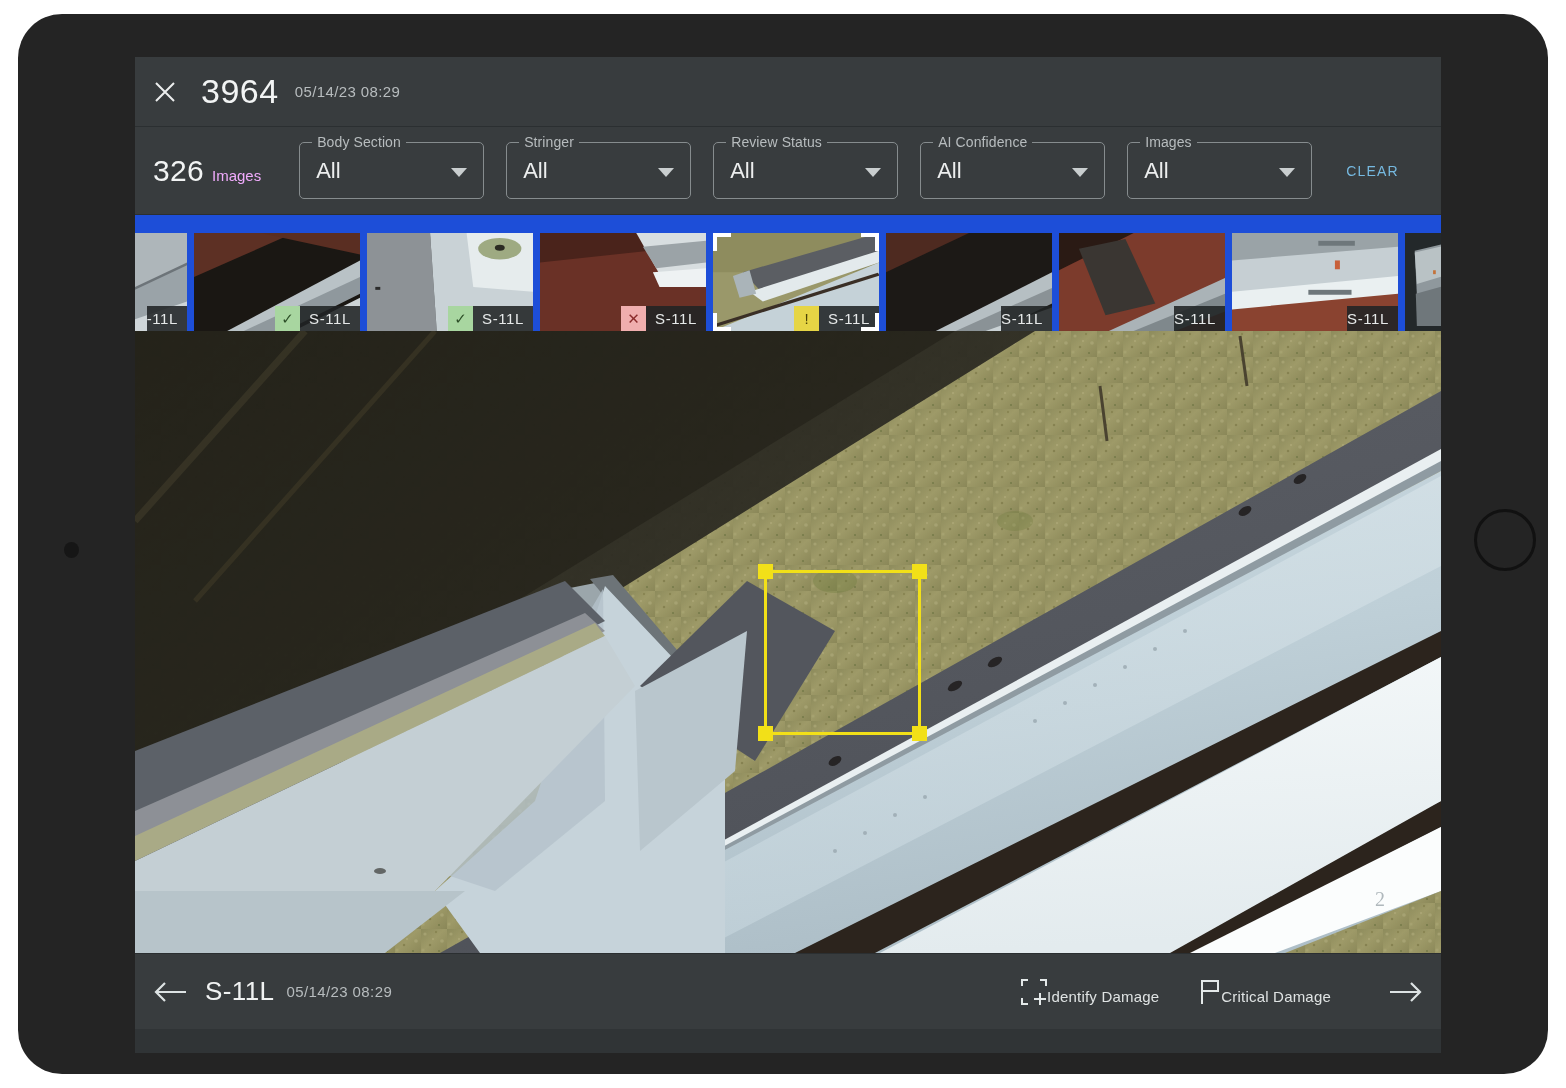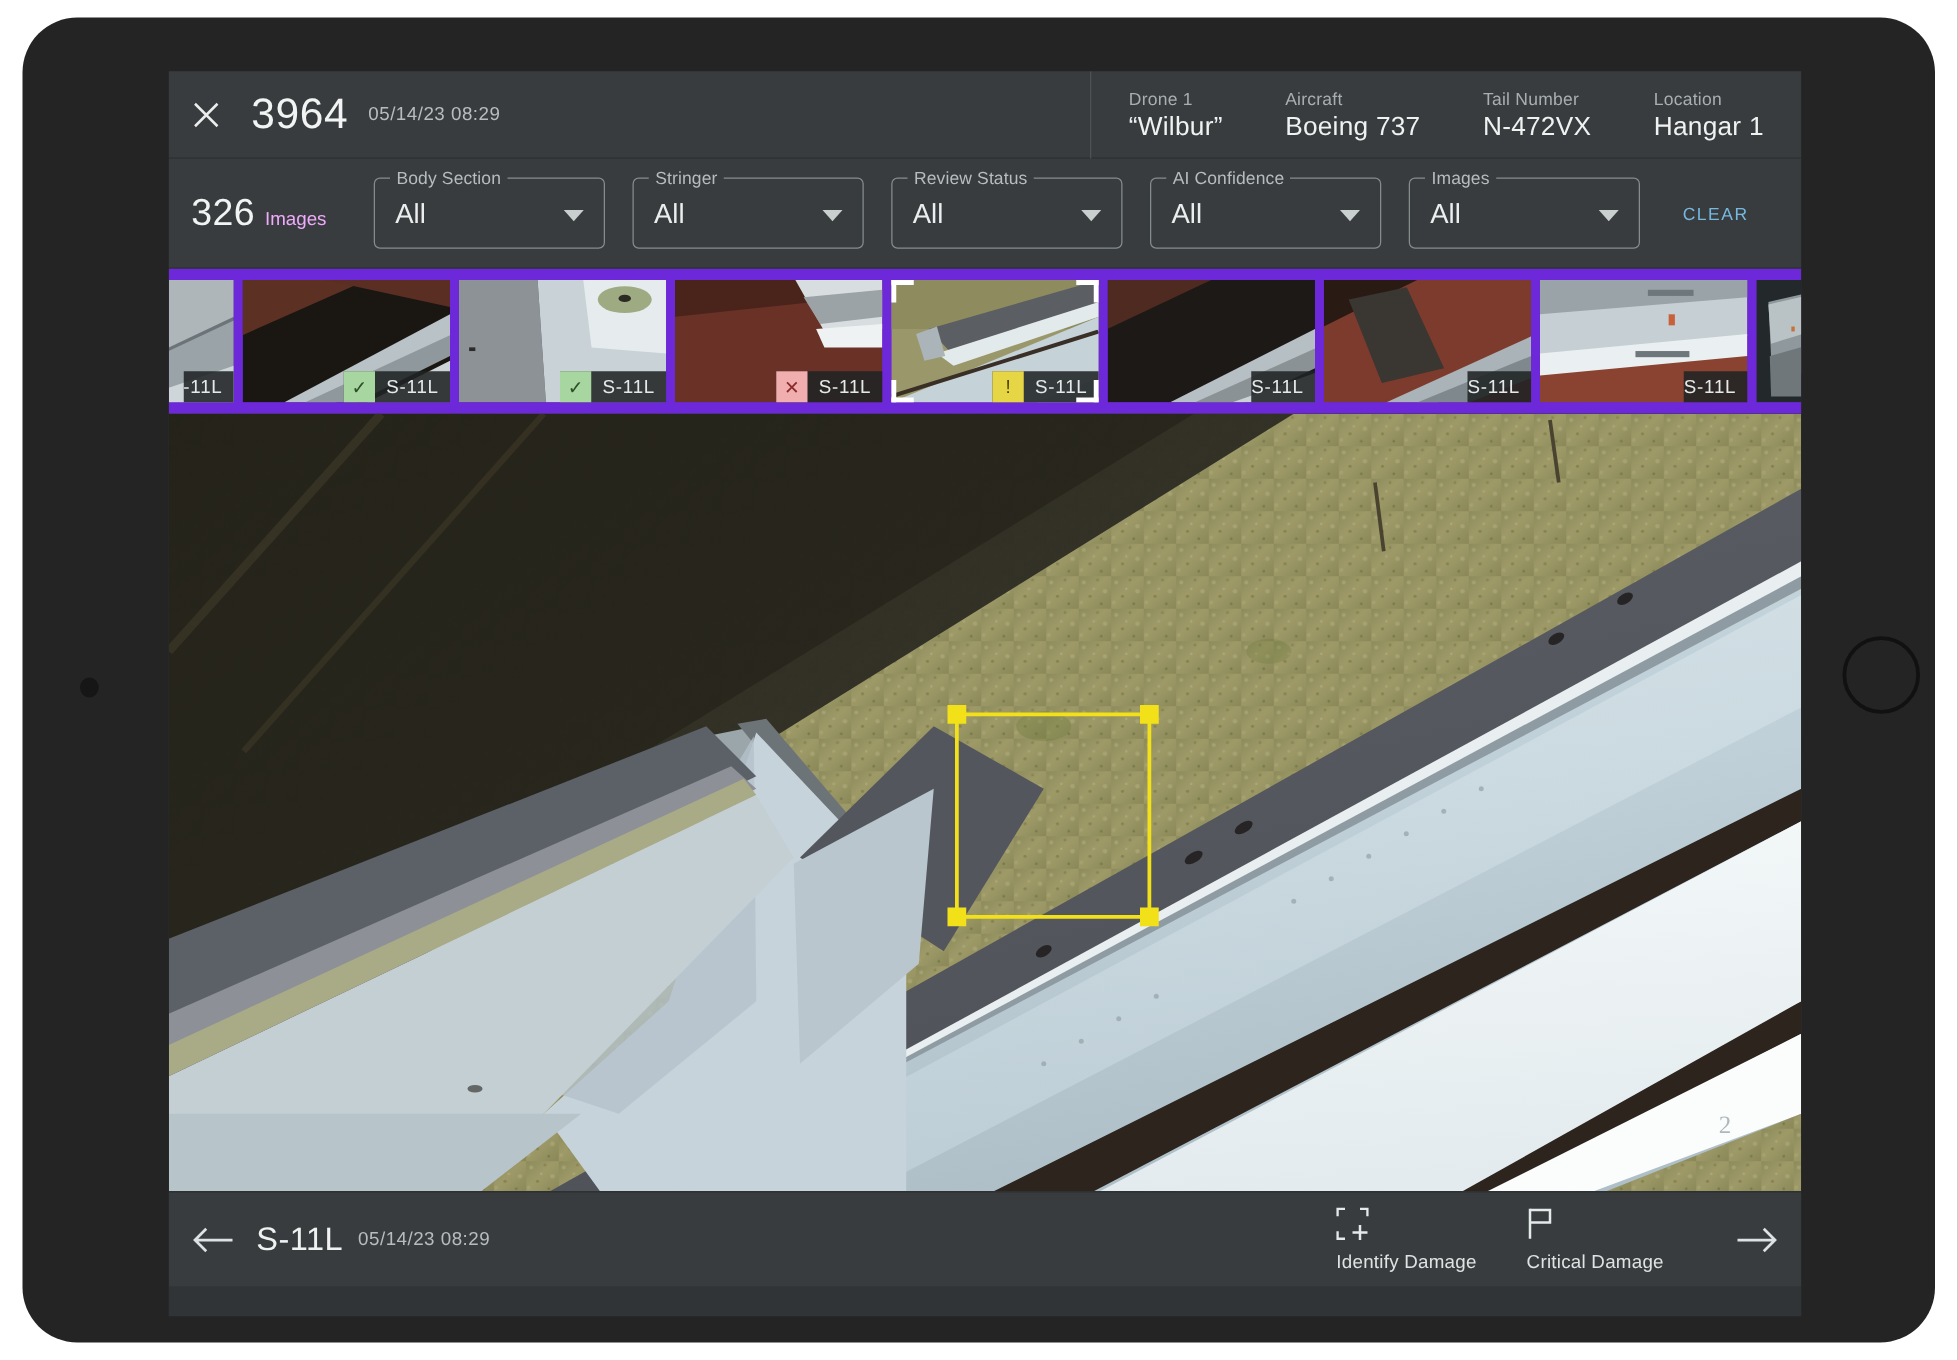--- a/index.html
+++ b/index.html
@@ -155,23 +155,23 @@
     letter-spacing: 1.2px;
     margin-left: 12px;
     cursor: pointer;
     font-weight: 400;
   }
 
   
   .thumbstrip {
     position: relative;
     height: 116px;
-    background: #6d28d9;
-    display: flex;
-    align-items: center;
+    background: #1d4ed8;
+    display: flex;
+    align-items: flex-end;
     overflow: hidden;
   }
   .thumb {
     position: relative;
     height: 98px;
     flex: 0 0 auto;
     margin-right: 7px;
     overflow: hidden;
   }
   .thumb-img {
@@ -260,22 +260,21 @@
   }
   .bottom-time {
     font-size: 15px;
     color: #b7bcbe;
     margin-left: 12px;
     letter-spacing: 0.4px;
   }
   .bottom-spacer { flex: 1; }
   .tool-btn {
     display: flex;
-    flex-direction: column;
-    align-items: flex-start;
+    align-items: flex-end;
     justify-content: center;
     margin-right: 40px;
     cursor: pointer;
   }
   .tool-icon { height: 26px; display: flex; align-items: center; justify-content: center; }
   .tool-label {
     font-size: 15px;
     color: #dfe3e3;
     margin-top: 9px;
     letter-spacing: 0.2px;
@@ -308,38 +307,20 @@
 
     <div class="header">
       <div class="close-btn">
         <svg width="26" height="26" viewBox="0 0 26 26">
           <path d="M4 4 L22 22 M22 4 L4 22" stroke="#eceeee" stroke-width="2" fill="none"></path>
         </svg>
       </div>
       <div class="doc-id">3964</div>
       <div class="doc-time">05/14/23  08:29</div>
       <div class="header-spacer"></div>
-      <div class="meta-group">
-        <div class="meta-item">
-          <div class="meta-label">Drone 1</div>
-          <div class="meta-value">“Wilbur”</div>
-        </div>
-        <div class="meta-item">
-          <div class="meta-label">Aircraft</div>
-          <div class="meta-value">Boeing 737</div>
-        </div>
-        <div class="meta-item">
-          <div class="meta-label">Tail Number</div>
-          <div class="meta-value">N-472VX</div>
-        </div>
-        <div class="meta-item">
-          <div class="meta-label">Location</div>
-          <div class="meta-value">Hangar 1</div>
-        </div>
-      </div>
     </div>
 
     <div class="filterbar">
       <div class="count-wrap">
         <span class="count-num">326</span>
         <span class="count-word">Images</span>
       </div>
       <div id="filter-fields" style="display:flex;align-items:center;">
           <div class="select-field">
             <div class="select-legend">Body Section</div>

